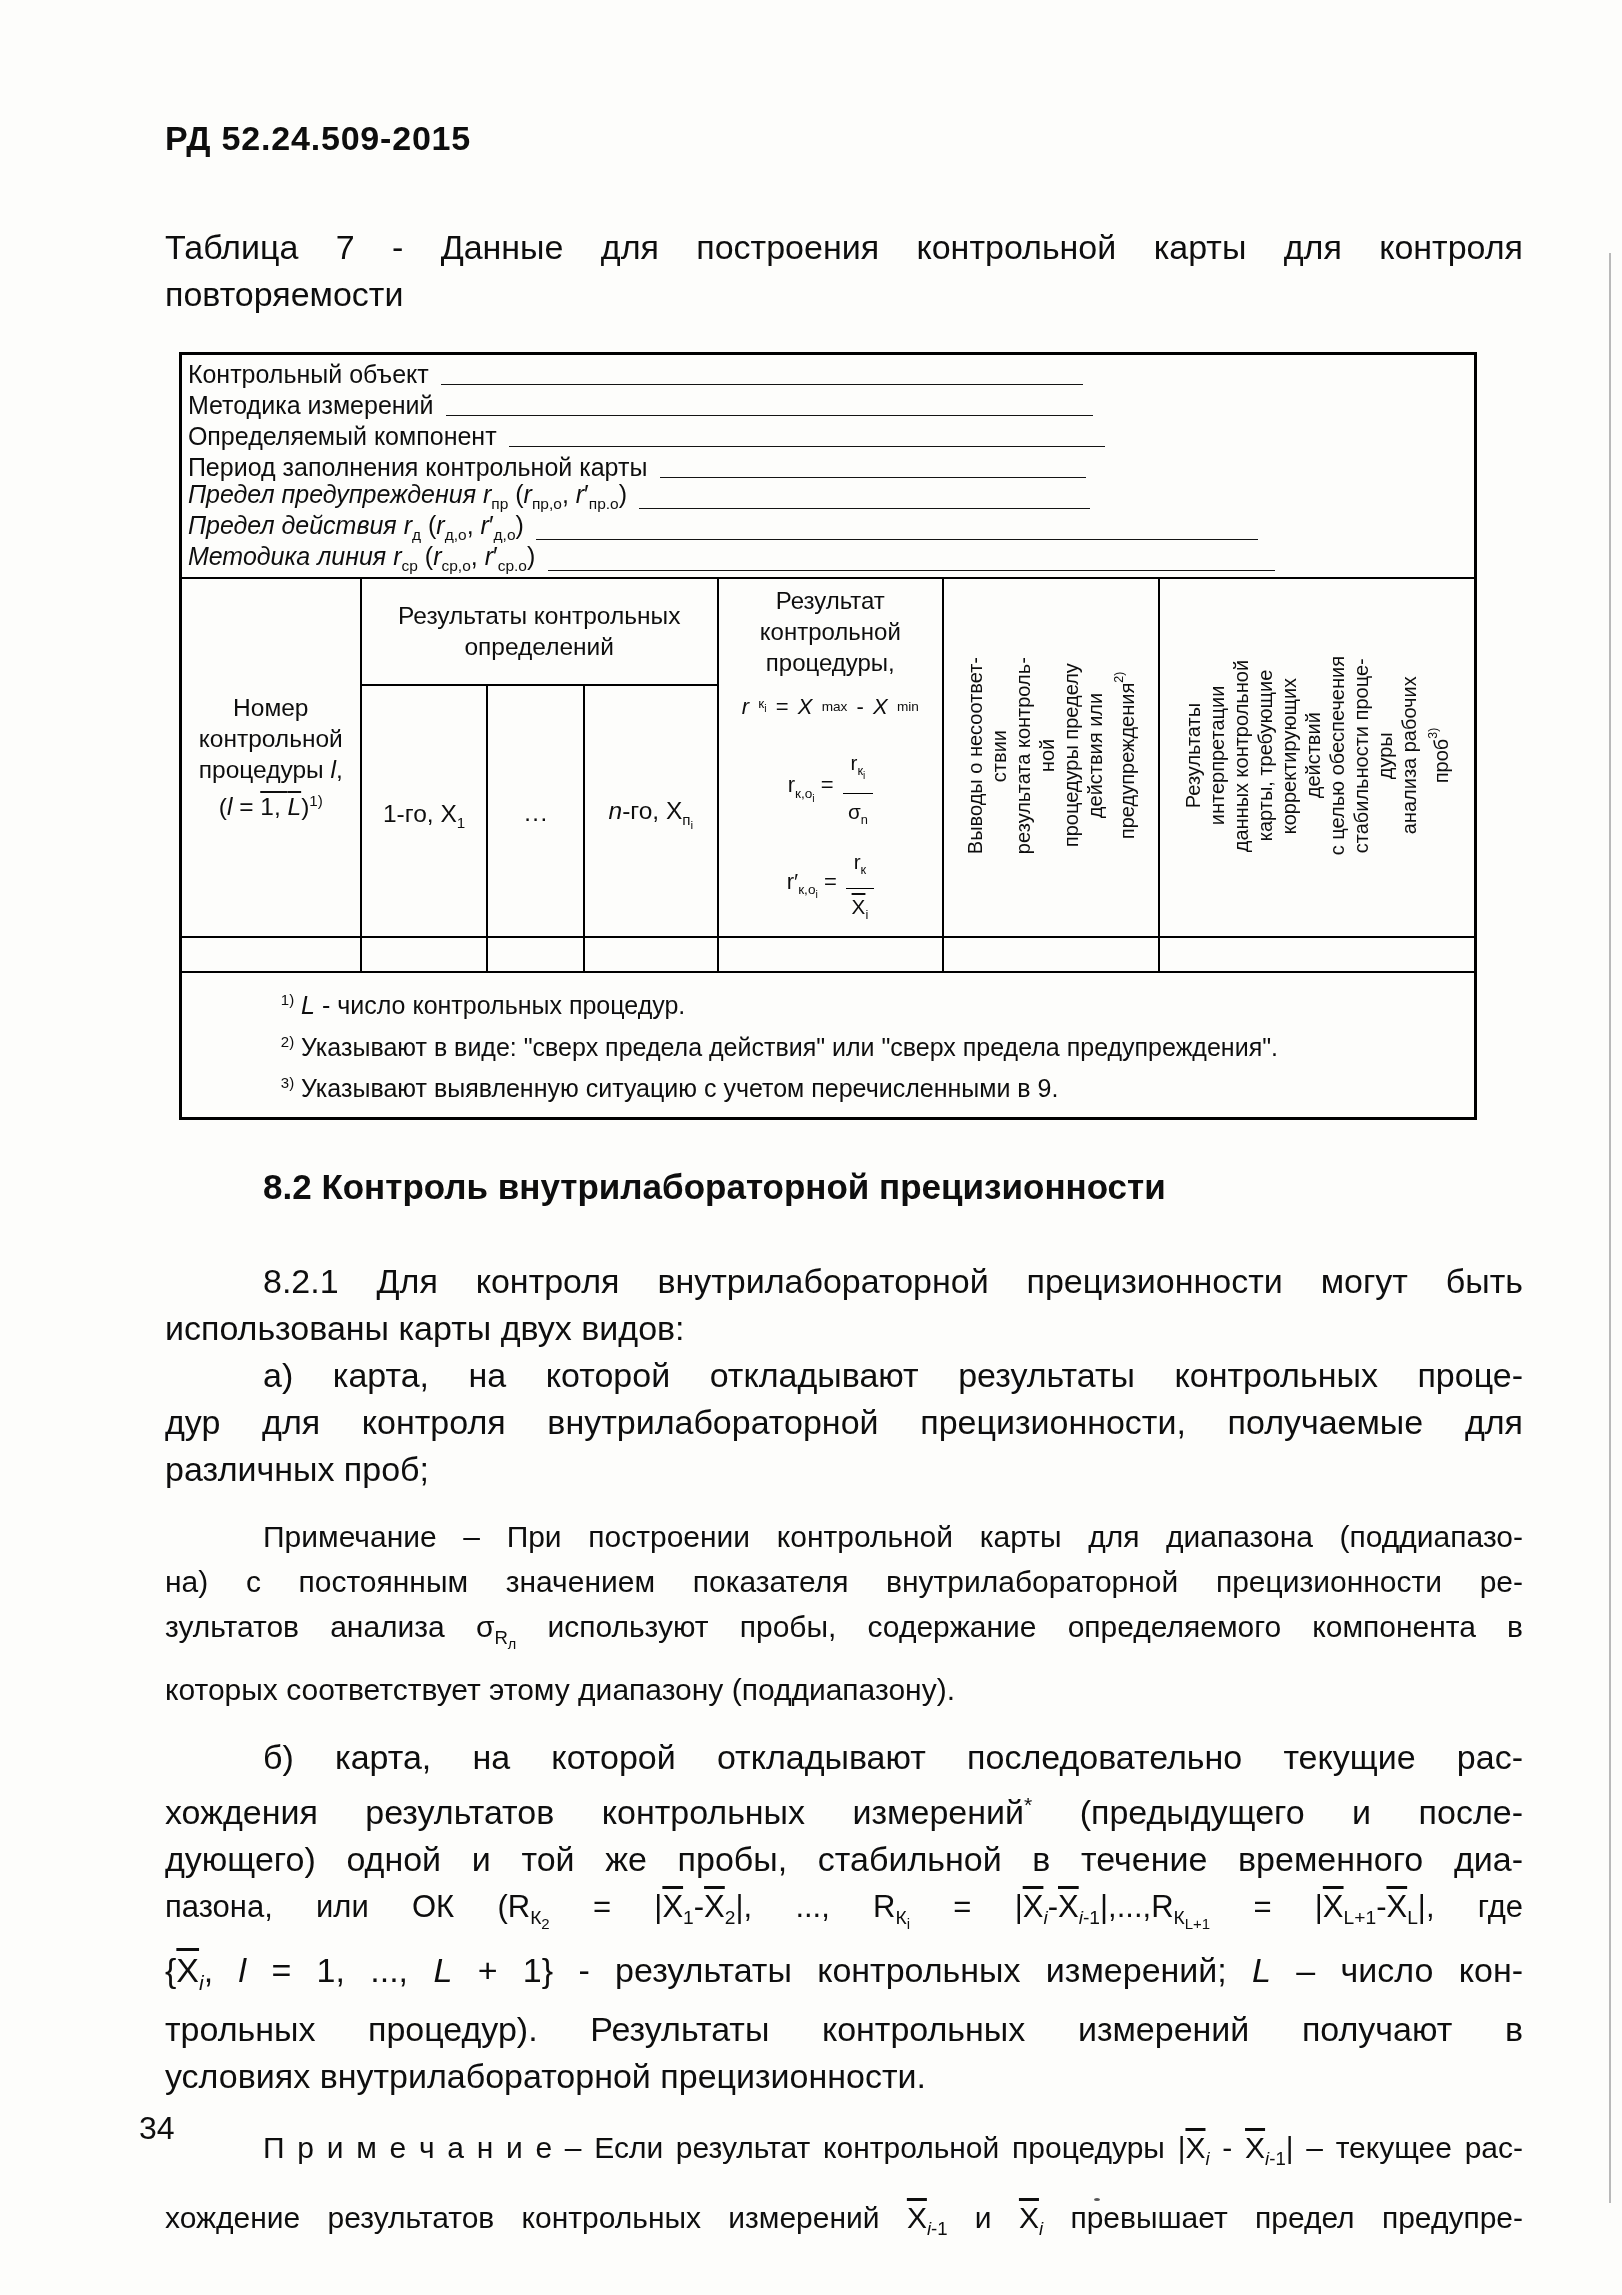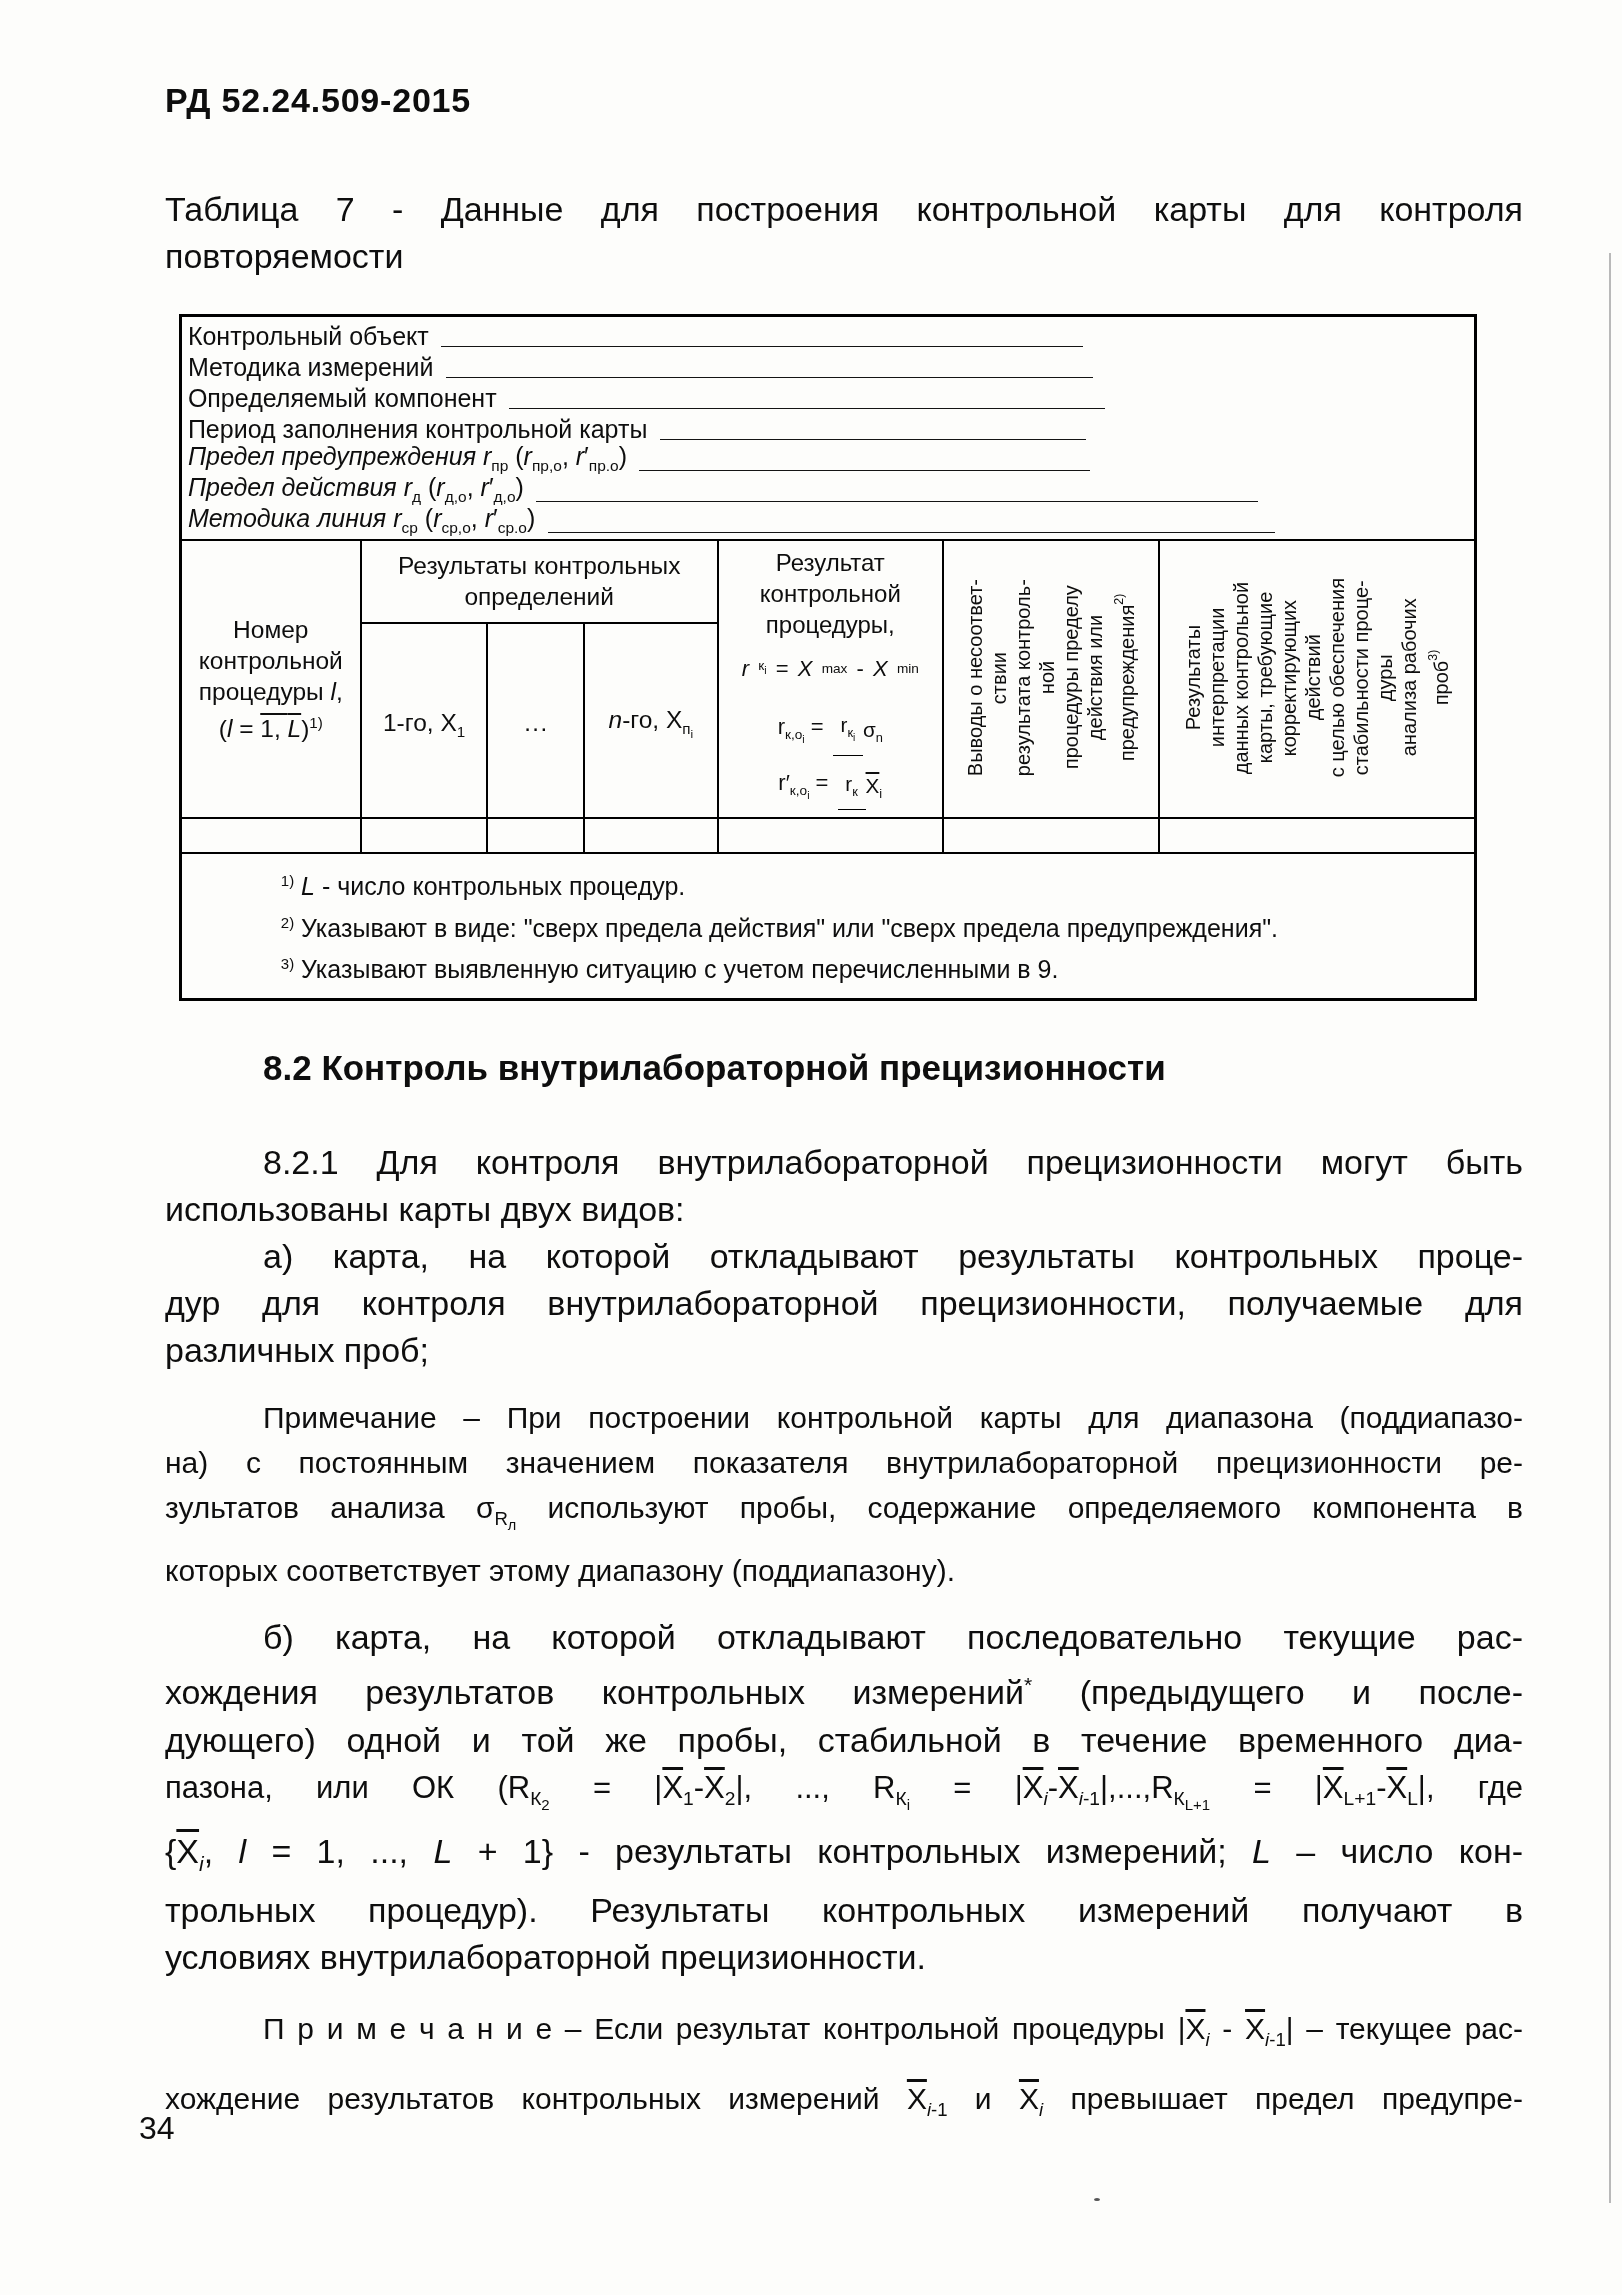--- a/index.html
+++ b/index.html
@@ -11,21 +11,21 @@
     background: #fdfdfb;
     color: #0e0e0e;
     font-family: "Liberation Sans", "DejaVu Sans", sans-serif;
     overflow: hidden;
   }
   .content { padding: 0 100px 0 165px; }
 
   
   .scan-edge { position: absolute; right: 12.2px; top: 253px; bottom: 92px; width: 1.5px; background: #b9b9b9; }
 
-  .doc-number { padding-top: 81px; font-size: 34px; font-weight: bold; letter-spacing: 0.8px; }
+  .doc-number { padding-top: 119px; font-size: 34px; font-weight: bold; letter-spacing: 0.8px; }
 
   .caption { margin-top: 66px; font-size: 34px; line-height: 47px; }
   .caption .l1 { text-align: justify; text-align-last: justify; }
 
   
   .tbox { margin: 34px 0 0 13.8px; width: 1298px; border: 3.1px solid #000; }
 
   .form-area { border-bottom: 2.3px solid #000; padding: 3.1px 7.7px 1.5px 6.1px; }
   .frow { display: flex; align-items: flex-end; height: 31px; font-size: 25px; }
   .flabel { white-space: nowrap; }
@@ -47,21 +47,21 @@
 
   th.hdr { font-size: 24.5px; line-height: 31px; text-align: center; padding: 6.1px 3.1px; }
   .grp { height: 73px; }
   .subrow th { height: 179px; vertical-align: top; padding-top: 20px; }
 
   .c3 { padding: 7.7px 1.5px; }
   .c3 .t { font-size: 24px; line-height: 31px; text-align: center; }
   .fline { display: flex; align-items: center; justify-content: center; gap: 9.2px; font-size: 22px; margin-top: 10.7px; }
   .fline.f2 { margin-top: 23px; }
   .fline.f3 { }
-  .frac { display: inline-flex; align-items: center; font-size: 20.7px; }
+  .frac { display: inline-flex; flex-direction: column; align-items: center; font-size: 20.7px; }
   .frac .num { border-bottom: 1.9px solid #000; padding: 0 7.7px 2.3px; }
   .frac .den { padding-top: 2.3px; }
 
   .rot-cell { vertical-align: middle; text-align: center; }
   .rot { display: inline-block; writing-mode: vertical-rl; transform: rotate(180deg); font-size: 20px; line-height: 24px; text-align: center; max-height: 245px; }
 
   tr.empty-row td { height: 35px; }
   td.fnotes { border-left: none !important; border-right: none !important; border-bottom: none !important; padding: 9.2px 15.3px 10.7px 99px; text-align: left; }
   .fnote { font-size: 25px; line-height: 36px; }
   .fnote sup { font-size: 60%; }

